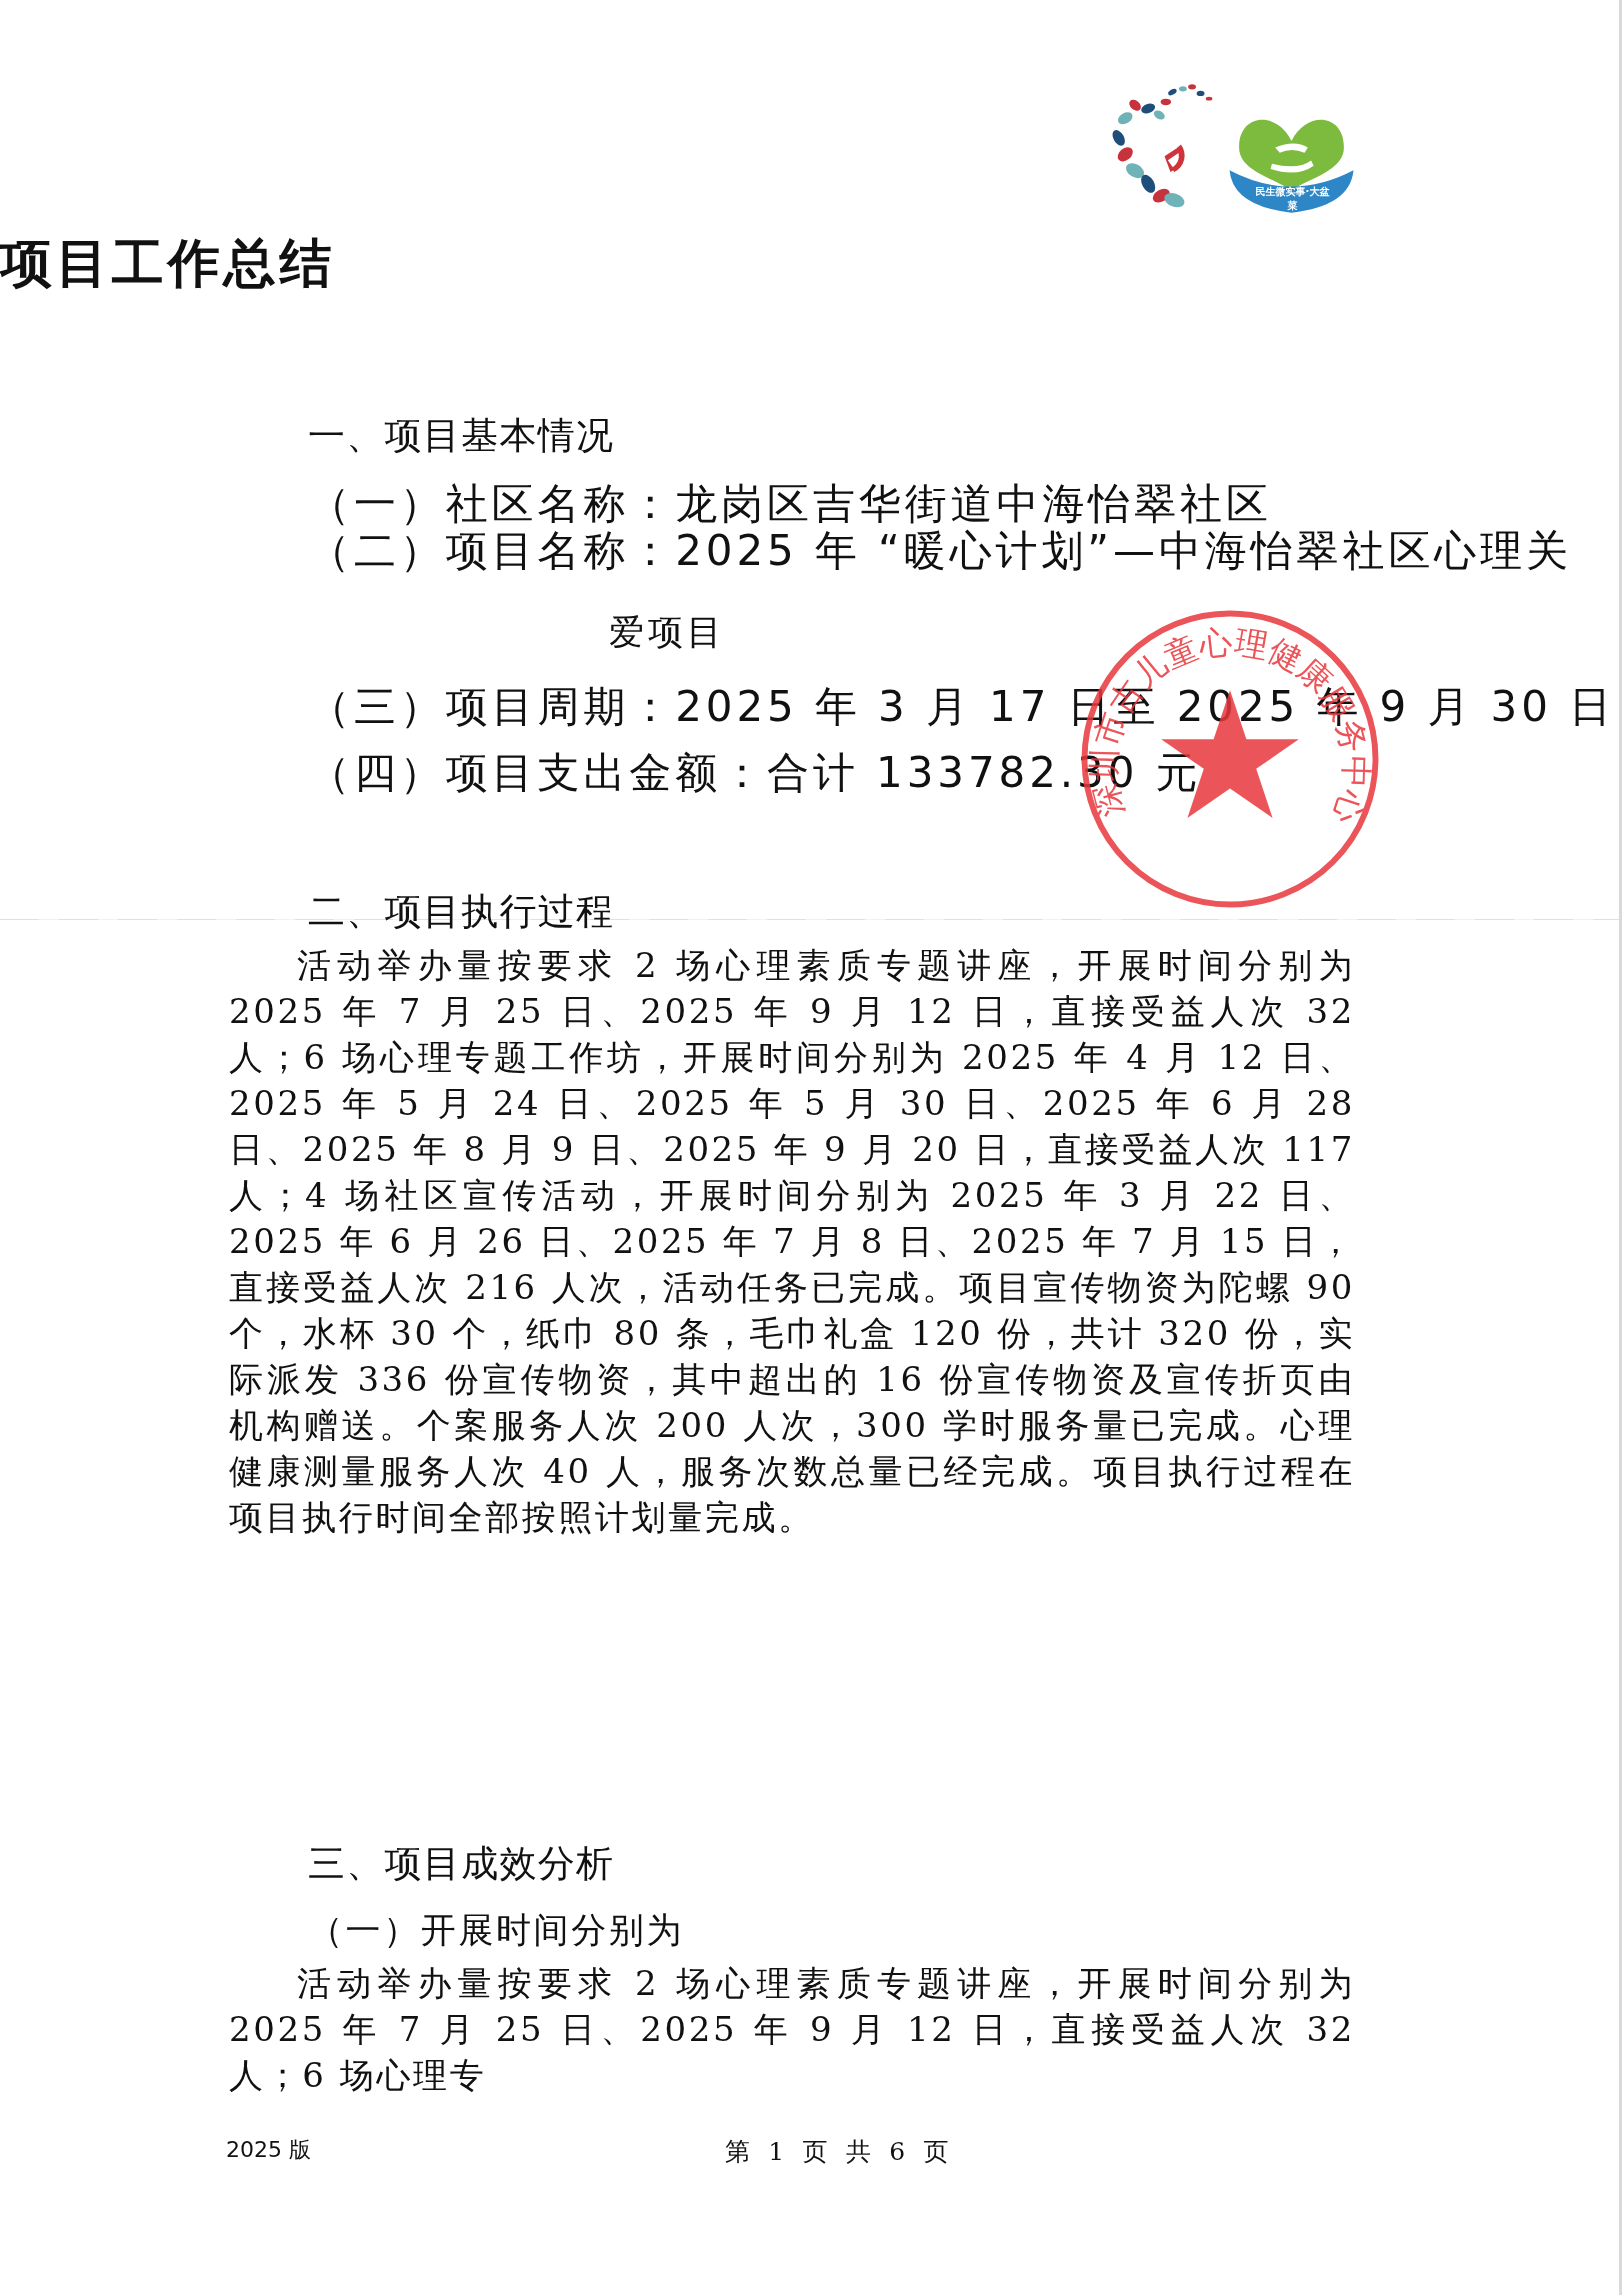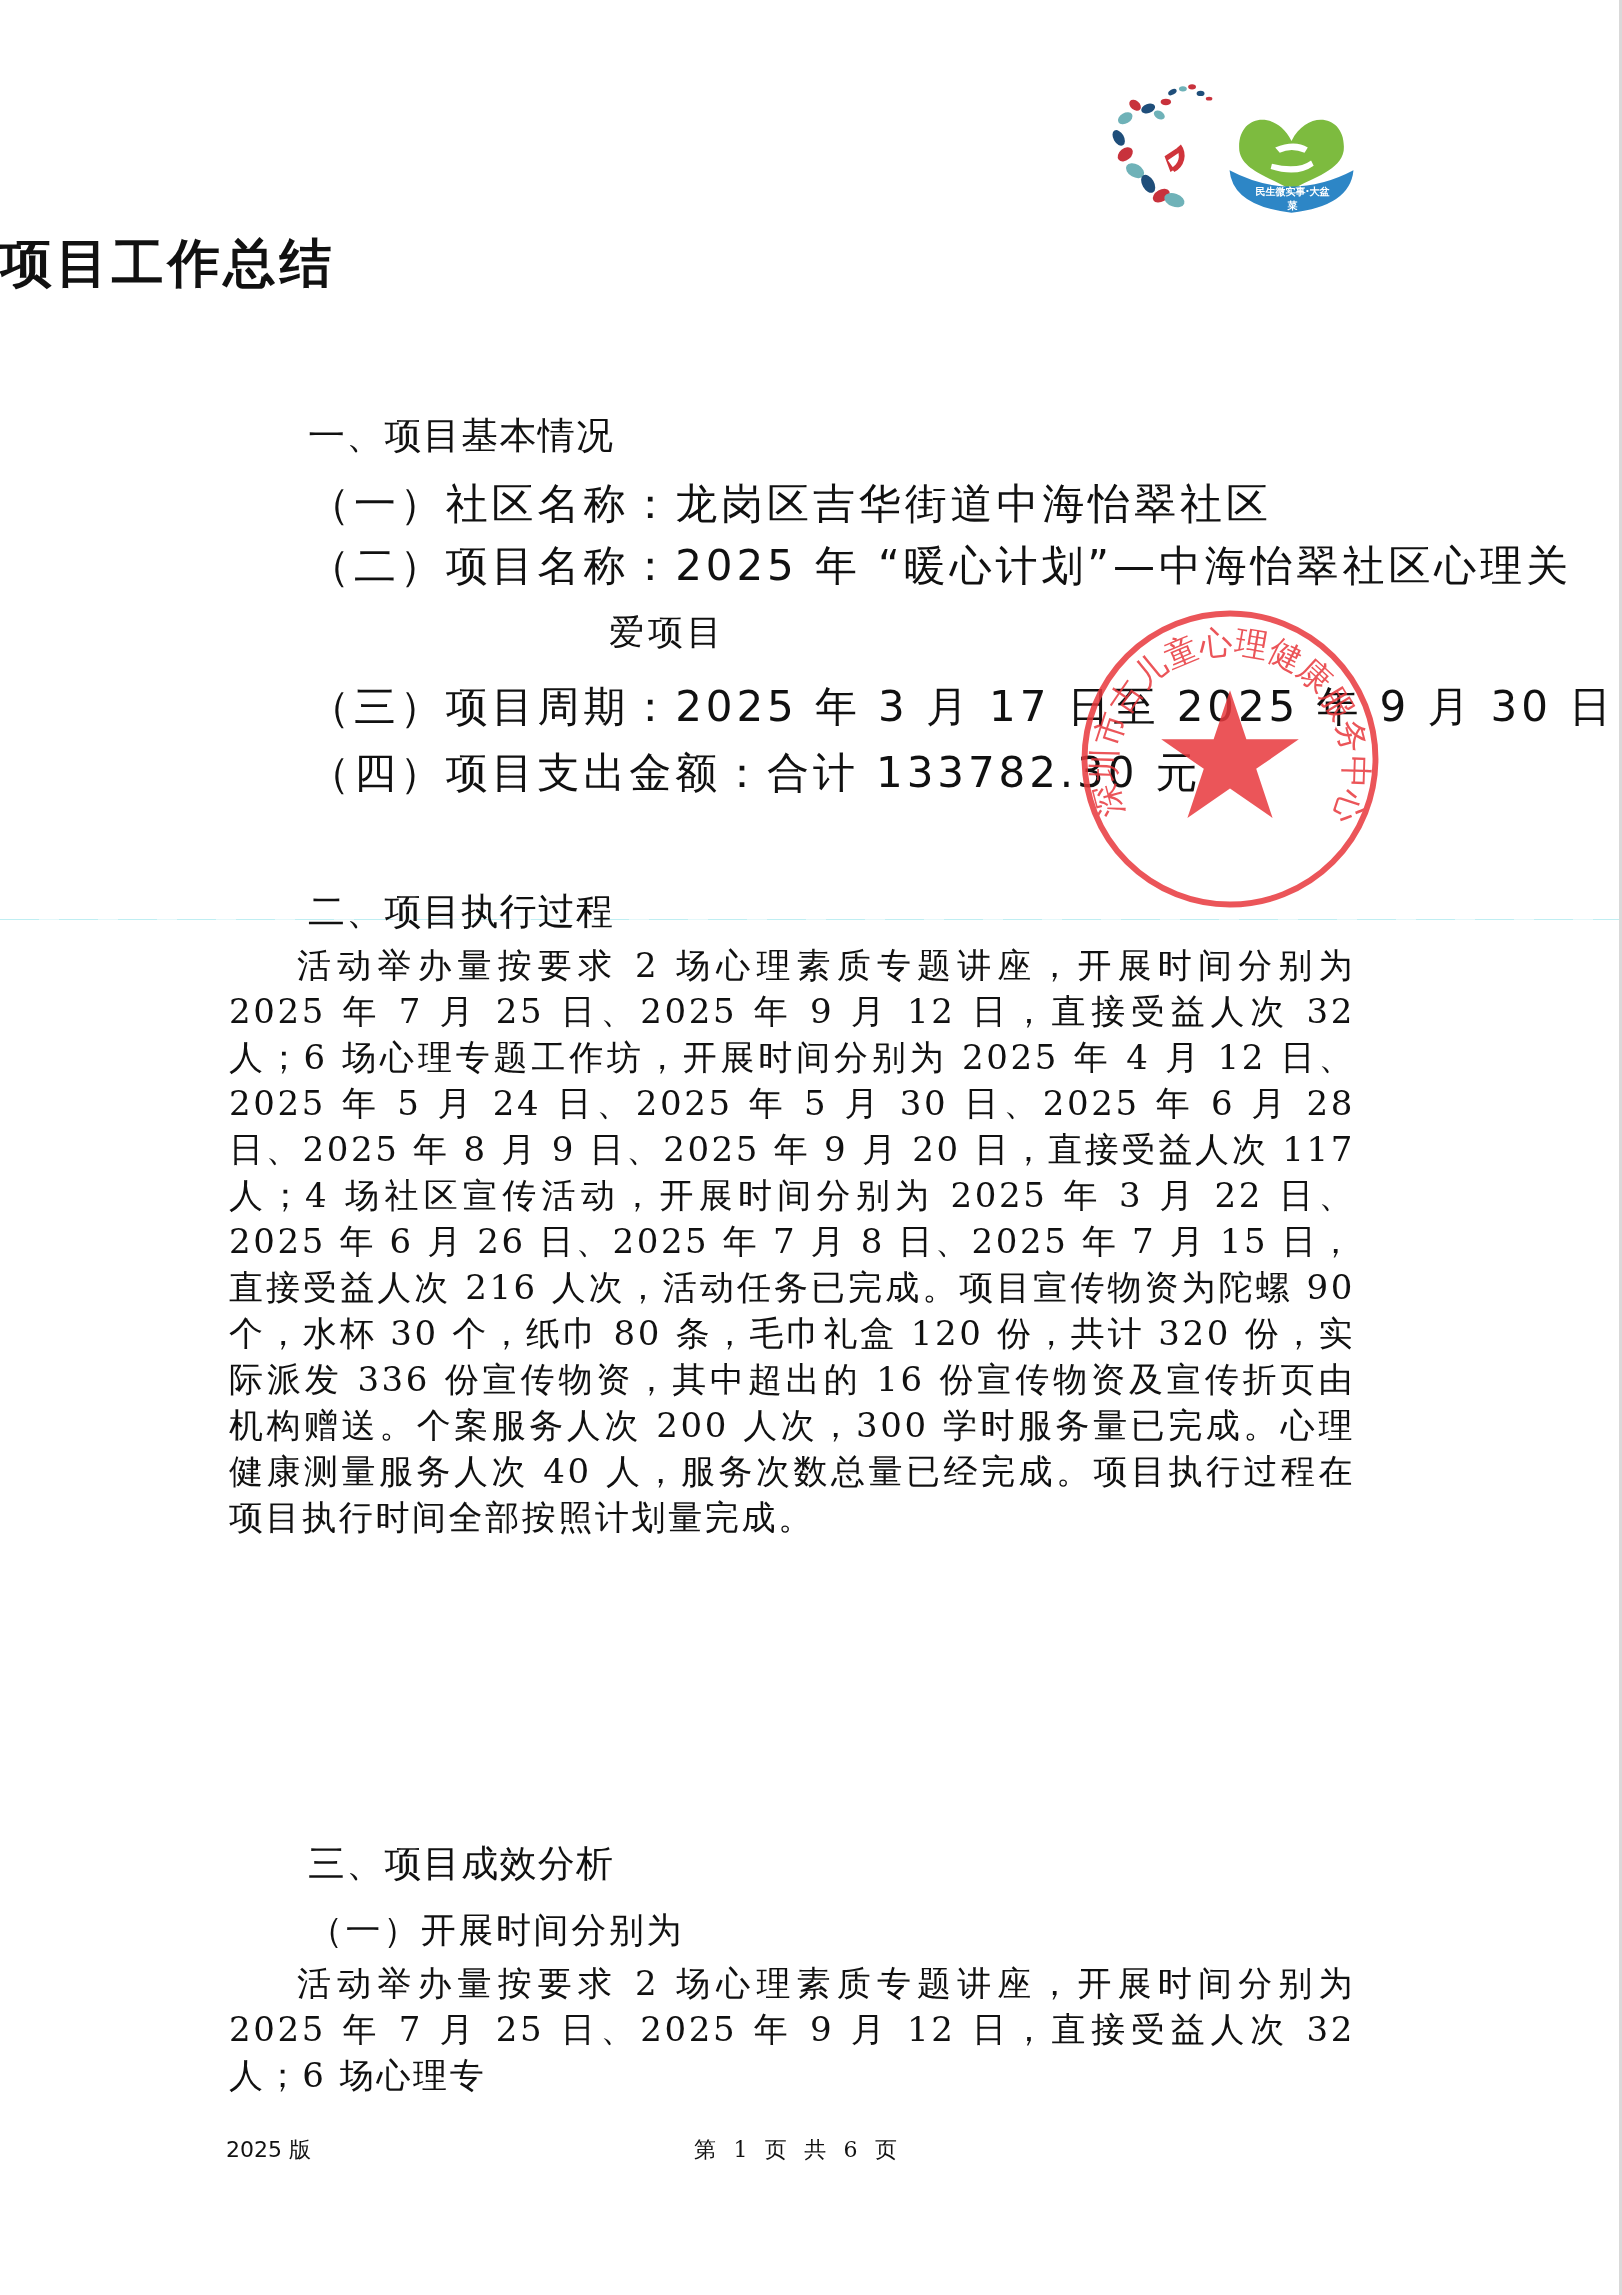--- a/index.html
+++ b/index.html
@@ -50,21 +50,21 @@
     .sub-heading {
       position: absolute; left: 308px; font-size: 35px; letter-spacing: 2.6px;
       font-family: "DejaVu Sans", sans-serif;
     }
 
     .footer-left {
       position: absolute; left: 226px; top: 2135px; font-size: 22px;
       font-family: "DejaVu Sans", sans-serif;
     }
     .footer-center {
-      position: absolute; left: 694px; top: 2135px; font-size: 22px; letter-spacing: 5.2px;
+      position: absolute; left: 725px; top: 2135px; font-size: 25px; letter-spacing: 5.2px;
       font-family: "DejaVu Serif", serif;
     }
 
     .seal {
       position: absolute; left: 1076px; top: 605px; width: 308px; height: 308px;
       pointer-events: none; opacity: 0.85;
     }
   </style>
 </head>
 <body>
@@ -103,21 +103,21 @@
   <div class="logo-caption">民生微实事·大盆菜</div>
 </div>
 
 <div class="title">项目工作总结</div>
 
 <div class="heading" style="top:411px;">一、项目基本情况</div>
 
 <div class="item" style="top:476px;">
   <span class="lbl">（一）社区名称：</span><span class="val">龙岗区吉华街道中海怡翠社区</span>
 </div>
-<div class="item" style="top:538px;text-align:right;">
+<div class="item" style="top:523px;text-align:right;">
   <span class="lbl">（二）项目名称：</span><span class="val">2025 年 “暖心计划”—中海怡翠社区心理关</span>
 </div>
 <div class="item-cont" style="top:609px;">爱项目</div>
 <div class="item" style="top:679px;">
   <span class="lbl">（三）项目周期：</span><span class="val">2025 年 3 月 17 日至 2025 年 9 月 30 日</span>
 </div>
 <div class="item" style="top:745px;">
   <span class="lbl">（四）项目支出金额：</span><span class="val">合计 133782.30 元</span>
 </div>
 

